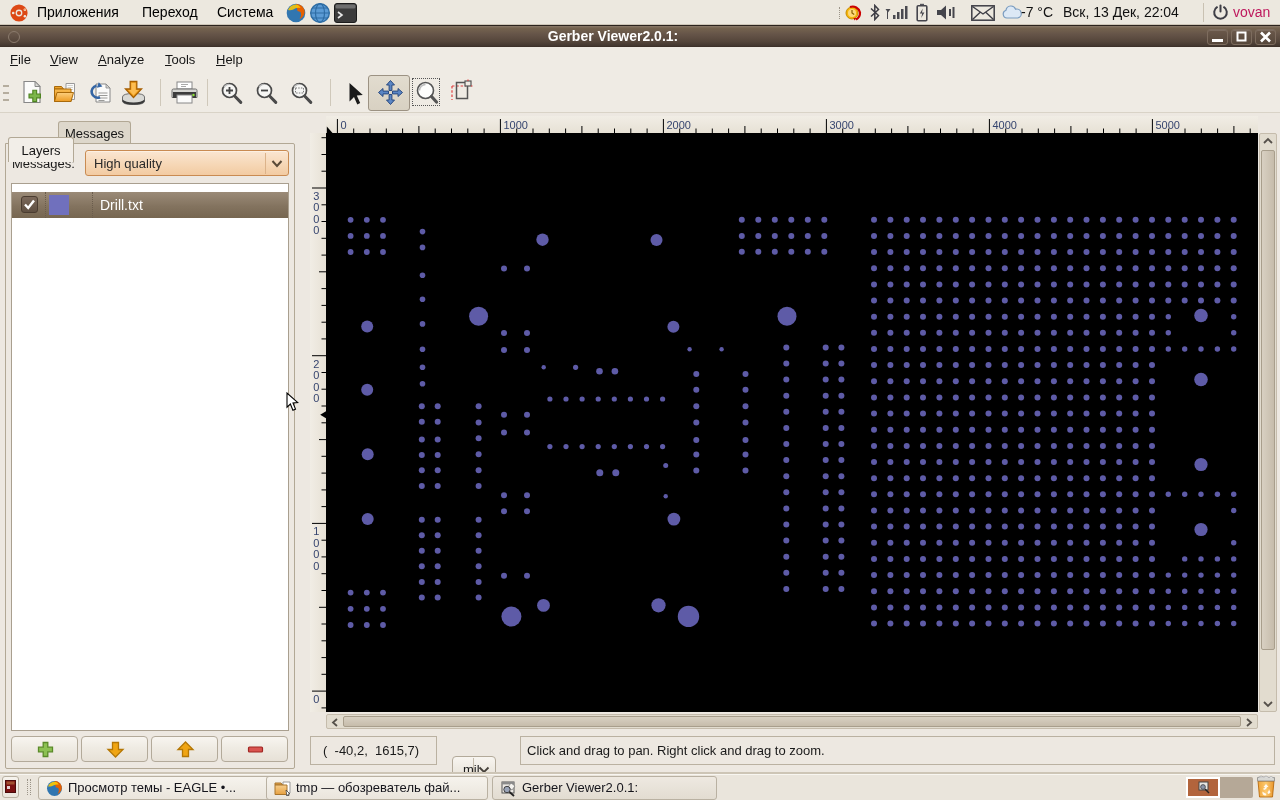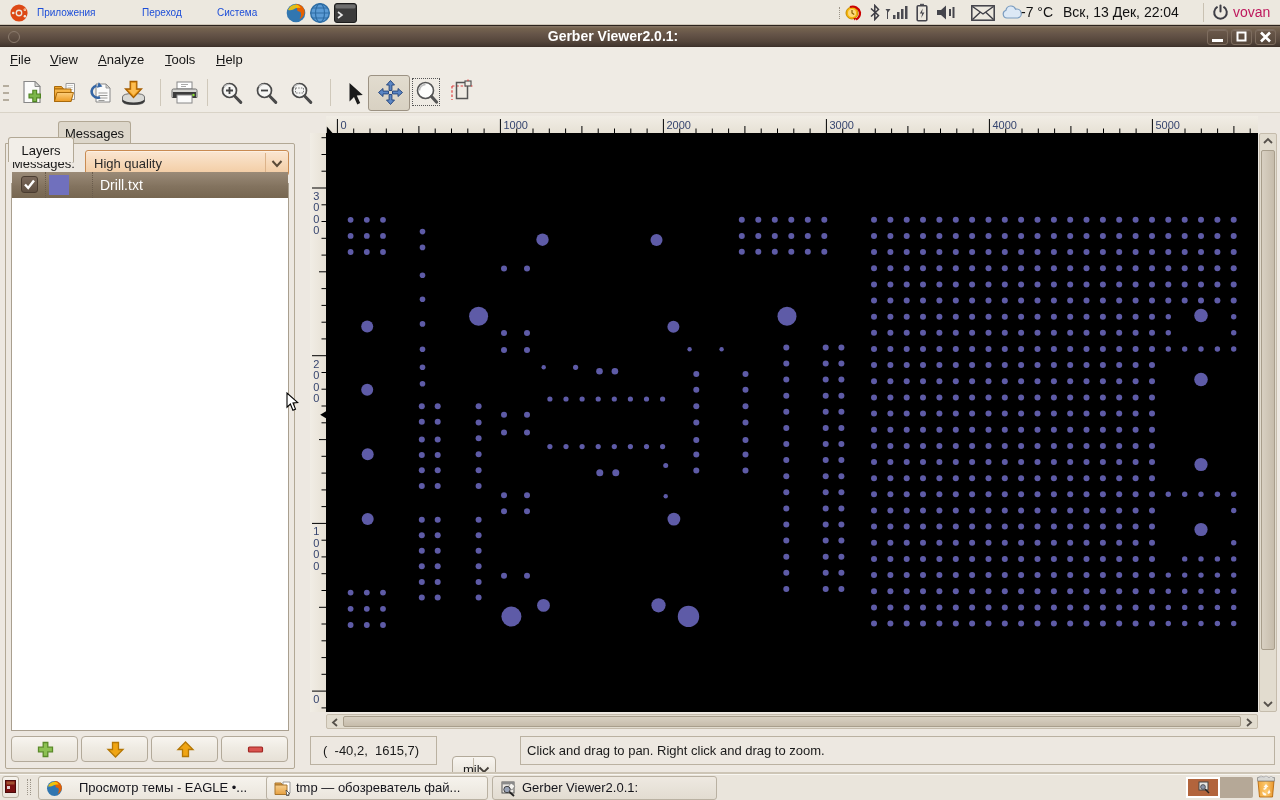--- a/index.html
+++ b/index.html
@@ -1,18 +1,18 @@
 <!DOCTYPE html>
 <html><head><meta charset="utf-8"><style>
 *{margin:0;padding:0;box-sizing:border-box}
 html,body{width:1280px;height:800px;overflow:hidden;font-family:"Liberation Sans",sans-serif}
 body{position:relative;background:#ede8e1}
 .abs{position:absolute}
 .toppanel{left:0;top:0;width:1280px;height:25px;background:#ece8df;border-bottom:1px solid #cec6b8}
-.pmenu{font-size:10px;color:#1d4ed8;line-height:25px}
+.pmenu{font-size:14px;color:#000000;line-height:25px}
 .titlebar{left:0;top:25px;width:1280px;height:22px;background:linear-gradient(#8b7a6a 0%,#75634f 10%,#655448 40%,#54453a 75%,#453931 92%,#3a2e26 100%);border-top:1px solid #2c241e}
 .tbtn{position:absolute;top:28.5px;width:21px;height:16px;border:1px solid #7d6c5e;border-radius:3px;background:linear-gradient(#6b594b,#55463a);box-shadow:inset 0 1px 0 rgba(255,255,255,.12)}
 .menubar{left:0;top:47px;width:1280px;height:26px;background:#efebe4}
 .menuitem{position:absolute;top:0;height:26px;line-height:26px;font-size:13px;color:#161616}
 .toolbar{left:0;top:73px;width:1280px;height:40px;background:#efebe4;border-bottom:1px solid #d9d3c7}
 .tsep{position:absolute;top:6px;width:1px;height:27px;background:#cfc8ba}
 .nbtab{position:absolute;font-size:13px;color:#161616;text-align:center;border:1px solid #b2a895;border-bottom:none;border-radius:3px 3px 0 0}
 .frame{border:1px solid #b2a895}
 .gbtn{position:absolute;border:1px solid #b3aa9a;border-radius:4px;background:linear-gradient(#f8f5f0,#efebe3 45%,#e7e1d7)}
 .ruler-label{font-size:11px;fill:#36456f;font-family:"Liberation Sans",sans-serif}
@@ -222,21 +222,21 @@
 <div class="abs frame" style="left:5px;top:143px;width:290px;height:626px;background:#ede8e1;border-radius:0 2px 2px 2px"></div>
 <div class="abs statustext" style="left:12px;top:156px">Messages:</div>
 <div class="abs" style="left:85px;top:150px;width:204px;height:26px;border:1px solid #c98b52;border-radius:3px;background:linear-gradient(#fae6d2,#f6d6b4 60%,#f2cba2);box-shadow:inset 0 1px 0 #fdf0e2">
   <div style="position:absolute;left:8px;top:0;font-size:13px;color:#2a2a2a;line-height:25px">High quality</div>
   <svg style="position:absolute;right:5px;top:8px" width="12" height="9" viewBox="0 0 12 9">
       <path d="M1.5 2 L6 7 L10.5 2" stroke="#5a4a38" stroke-width="2" fill="none"></path>
     </svg>
   <div style="position:absolute;right:22px;top:2px;width:1px;height:21px;background:#dcb38a"></div>
 </div>
 <div class="abs" style="left:11px;top:183px;width:278px;height:548px;background:#fff;border:1px solid #a99f8f"></div>
-<div class="abs" style="left:12px;top:172px;width:276px;height:26px;background:linear-gradient(#9b8b78,#83735f 55%,#766650)">
+<div class="abs" style="left:12px;top:192px;width:276px;height:26px;background:linear-gradient(#9b8b78,#83735f 55%,#766650)">
   <div style="position:absolute;left:9px;top:4px;width:17px;height:17px;border-radius:3px;background:linear-gradient(#7a685a,#5f4f41);border:1px solid #4a3c30">
     <svg width="15" height="15" viewBox="0 0 15 15">
         <path d="M3 7.5 L6.2 11 L12 3.5" stroke="#fff" stroke-width="2.4" fill="none"></path>
       </svg>
   </div>
   <div style="position:absolute;left:37px;top:3px;width:20px;height:20px;background:#7070bd"></div>
   <div style="position:absolute;left:33px;top:0;width:1px;height:26px;border-left:1px dotted #6a5c4c"></div>
   <div style="position:absolute;left:80px;top:0;width:1px;height:26px;border-left:1px dotted #6a5c4c"></div>
   <div style="position:absolute;left:88px;top:0;font-size:14px;color:#fff;line-height:26px">Drill.txt</div>
 </div>
@@ -1172,21 +1172,21 @@
 <div class="abs" style="left:0;top:774px;width:1280px;height:26px;background:#eae5dc;border-top:1px solid #f8f6f1"></div>
 <div class="abs" style="left:2px;top:776px;width:17px;height:22px;border:1px solid #b9b1a2;border-radius:3px;background:linear-gradient(#f6f3ed,#eae5dc)">
  <svg style="position:absolute;left:2px;top:3px" width="11" height="13" viewBox="0 0 11 13">
       <rect x="0.5" y="0.5" width="10" height="12" fill="#7a1010" stroke="#4a0a0a"></rect>
       <rect x="1.5" y="1.5" width="8" height="3" fill="#a05030"></rect>
       <rect x="2" y="6" width="3" height="3" fill="#fff" opacity=".8"></rect>
     </svg>
 </div>
 <div class="abs" style="left:27px;top:779px;width:4px;height:16px;border-left:1px dotted #9b9488;border-right:1px dotted #9b9488"></div>
 
-<div class="taskbtn" style="left:38px;width:264px;padding-left:40px"><svg style="position:absolute;left:7px;top:3px" width="17" height="17" viewBox="0 0 17 17">
+<div class="taskbtn" style="left:38px;width:264px;padding-left:29px"><svg style="position:absolute;left:7px;top:3px" width="17" height="17" viewBox="0 0 17 17">
  <circle cx="8.5" cy="8.5" r="7.5" fill="#3176b0"></circle>
  <path d="M8.5 1 a7.5 7.5 0 0 1 7 5 a6.6 6.6 0 0 1-4 8 a6 6 0 0 0 .8-6 l-2.6-.8z" fill="#e66000"></path>
  <path d="M2 6.5 a7.5 7.5 0 0 1 6-4.8 c2.5 0 4.2 1.3 4.7 3 c-1.7-.5-3.4-.3-4.7.5 C6 6 4.5 6.9 2 6.5z" fill="#ffcb00" opacity=".9"></path>
 </svg>Просмотр темы - EAGLE •...</div>
 <div class="taskbtn" style="left:266px;width:222px;padding-left:29px"><svg style="position:absolute;left:7px;top:4px" width="18" height="15" viewBox="0 0 18 15">
  <path d="M9 1 h7 v11 h-7z" fill="#fff" stroke="#999"></path>
  <path d="M1 2 h6 l1.5 2 H1z" fill="#e9a94e" stroke="#a8742c"></path>
  <path d="M1 4 h12 v9.5 h-12z" fill="url(#tfg)" stroke="#a8742c"></path>
  <defs>
         <linearGradient id="tfg" x1="0" y1="0" x2="0" y2="1">

